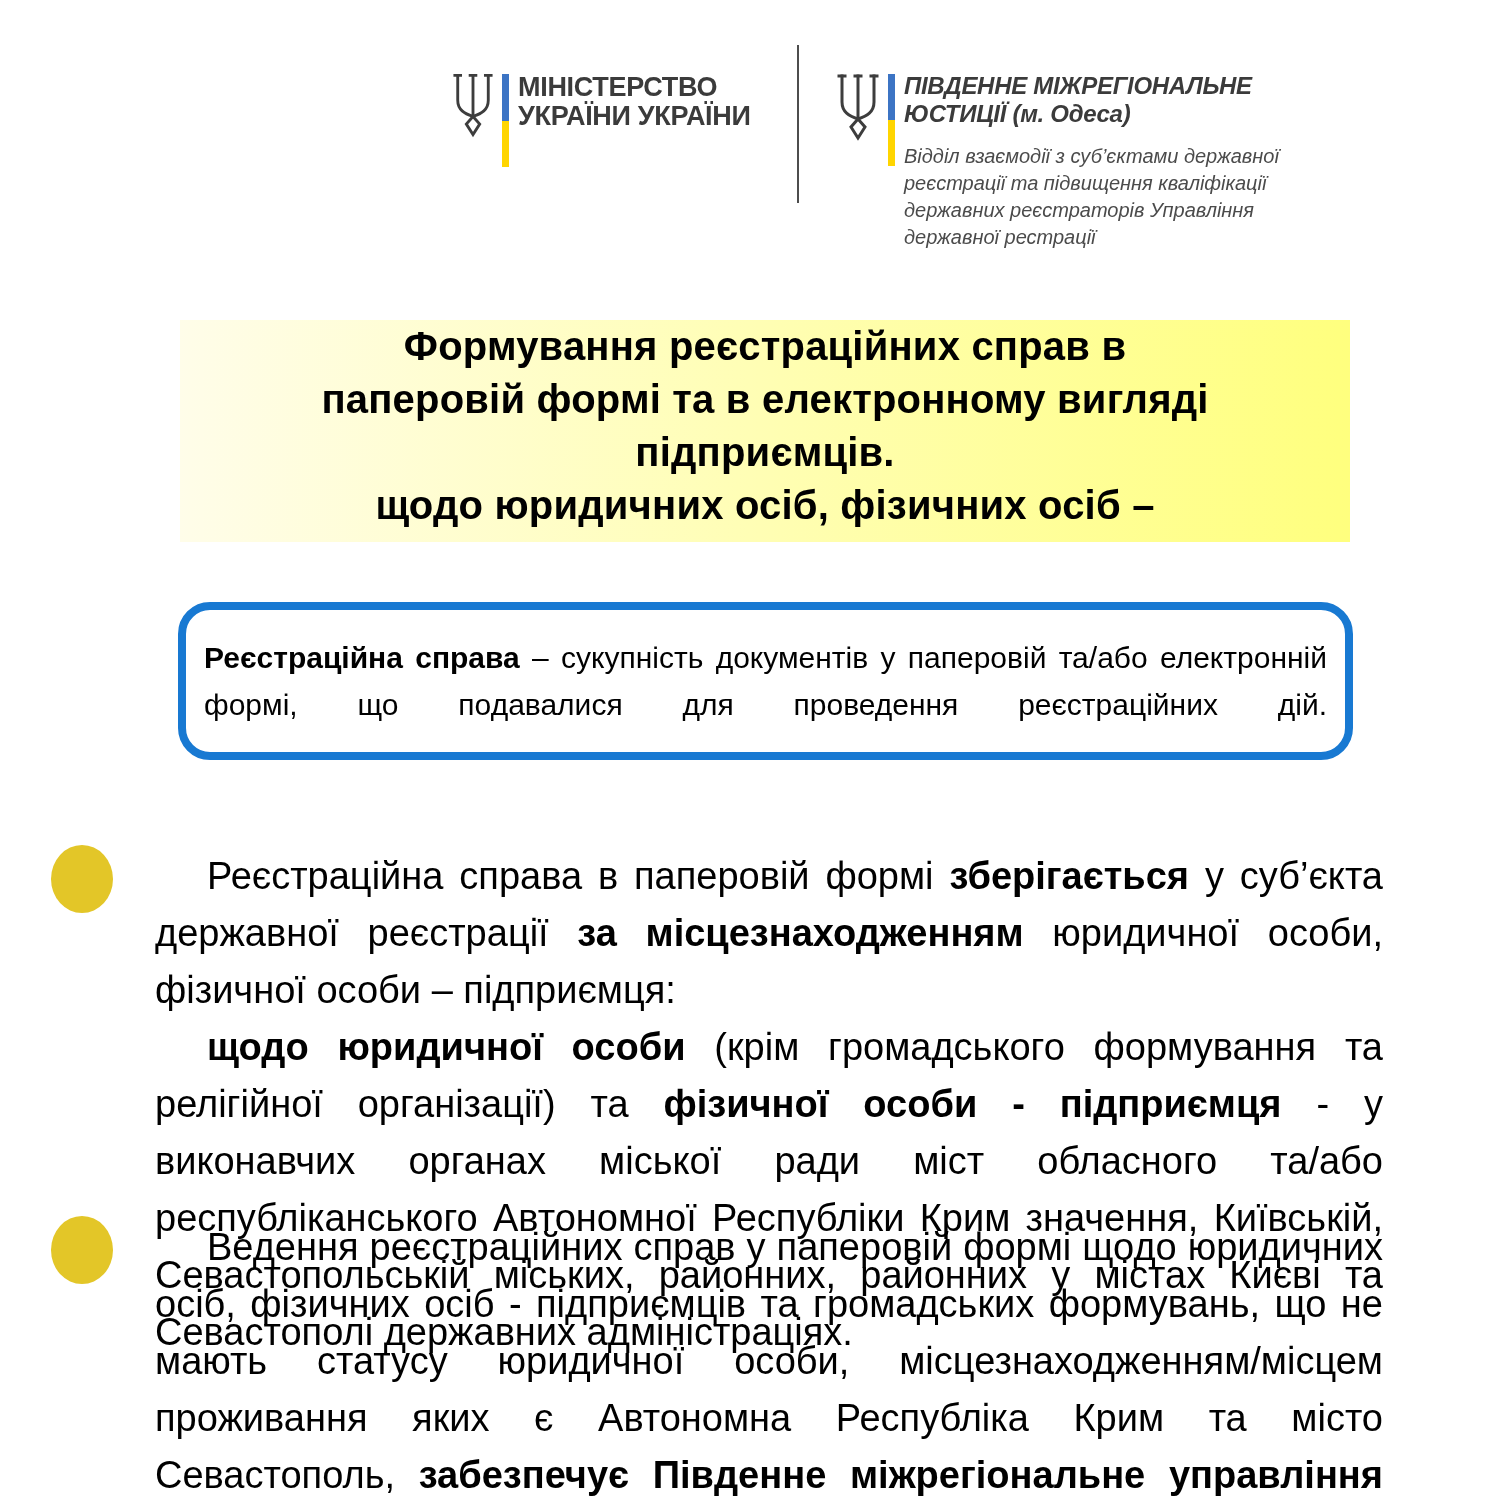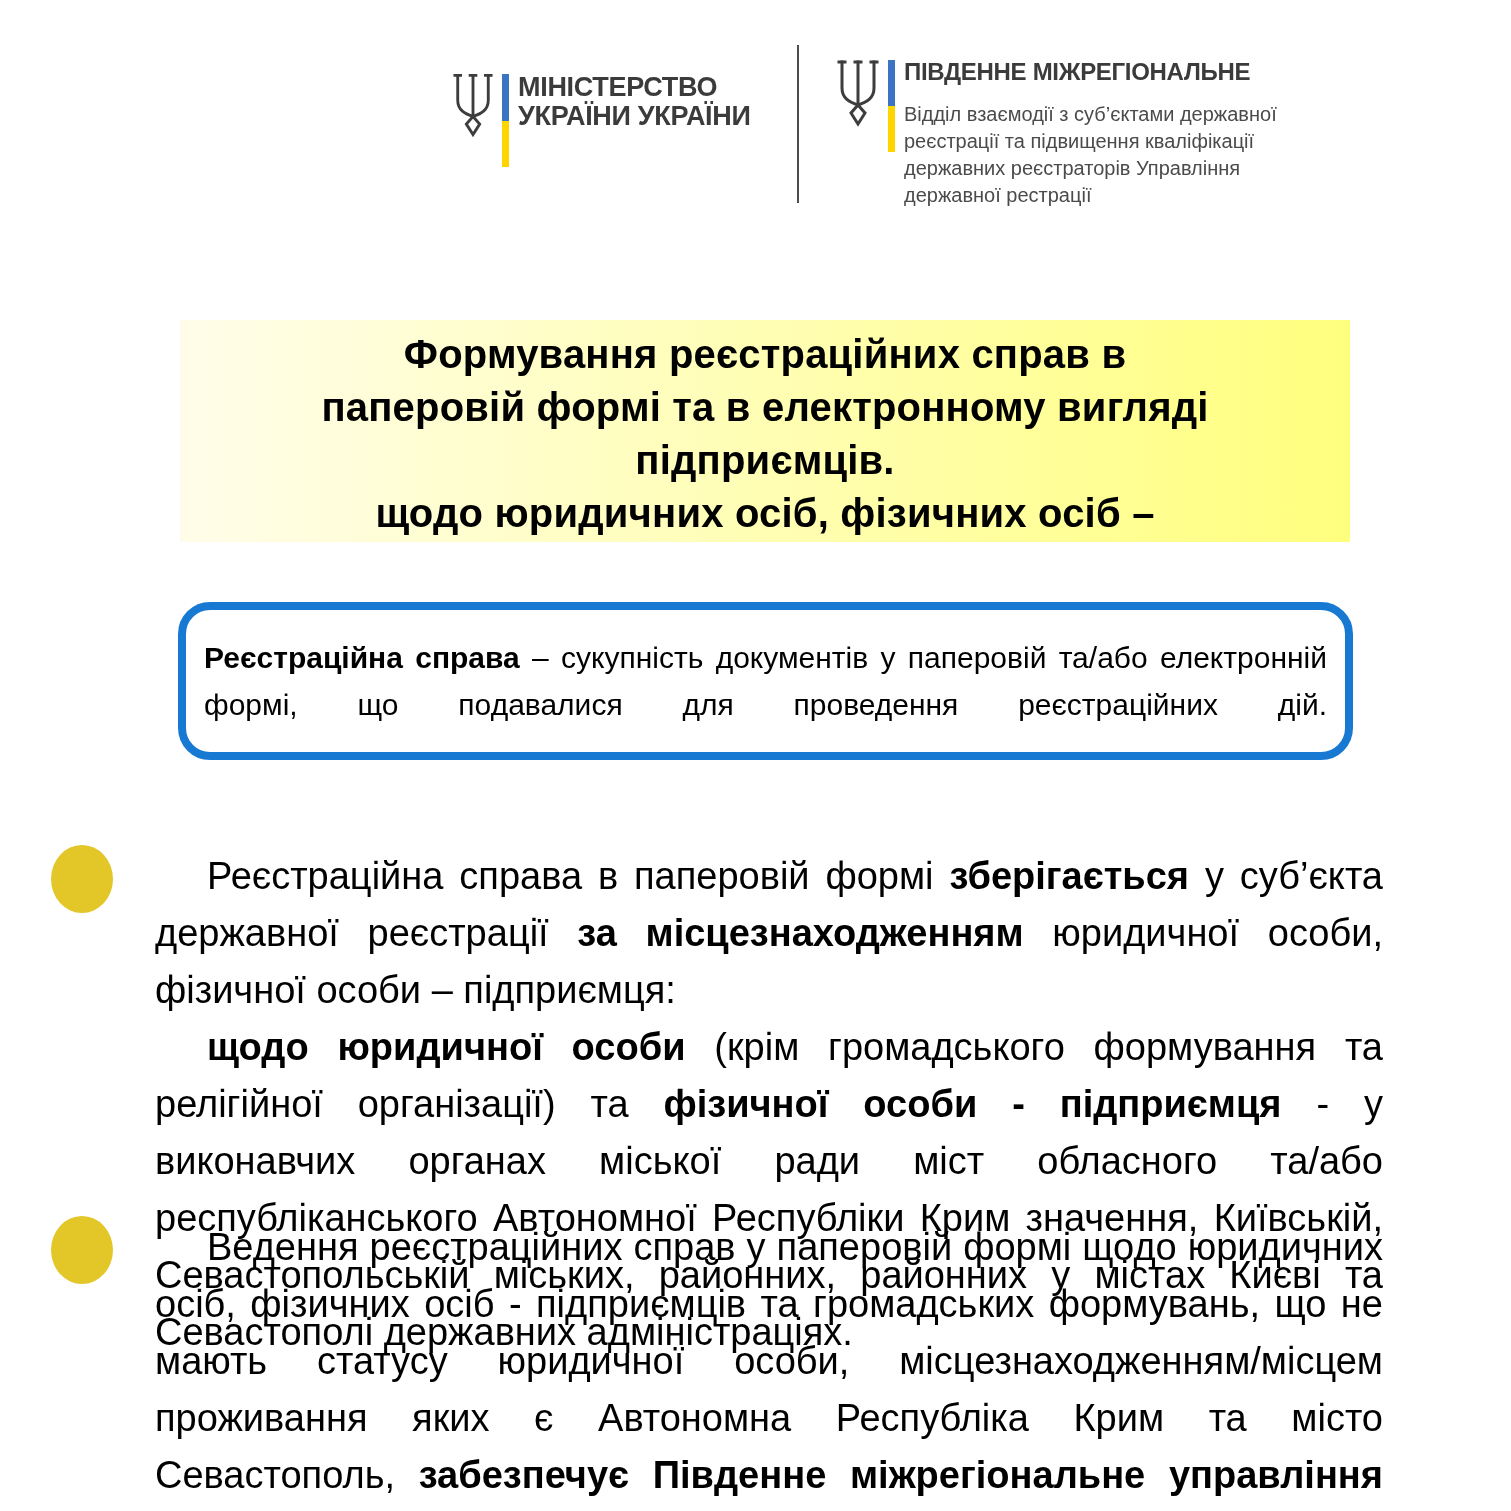--- a/index.html
+++ b/index.html
@@ -7,21 +7,21 @@
     width:1511px; height:1511px;
     background:#ffffff;
     font-family:"Liberation Sans", sans-serif;
     color:#000;
   }
   .page { position:relative; width:1511px; height:1511px; overflow:hidden; }
 
   
   .logo { position:absolute; display:flex; align-items:flex-start; }
   .logo-ministry { left:452px; top:72px; }
-  .logo-regional { left:836px; top:58px; }
+  .logo-regional { left:836px; top:72px;font-style:italic; }
   .trident { flex:0 0 auto; }
   .flagbar {
     width:7px; margin:2px 9px 0 8px; flex:0 0 auto;
     background:linear-gradient(var(--flag-blue,#3c74c4) 0 50%, var(--flag-yellow,#ffd500) 50% 100%);
   }
   .logo-ministry .flagbar { height:93px; }
   .logo-regional .flagbar { height:92px; }
   .logo-name { font-weight:bold; color:#3b3b3b; letter-spacing:-0.3px; }
   .logo-ministry .logo-name { font-size:27px; line-height:29px; padding-top:1px; }
   .logo-regional .logo-name { font-size:24px; line-height:28px; }
@@ -32,21 +32,21 @@
   .header-divider {
     position:absolute; left:797px; top:45px; width:2px; height:158px;
     background:#4d4d4d;
   }
 
   
   .title-banner {
     position:absolute; left:180px; top:320px; width:1170px; height:222px;
     background:linear-gradient(to right, var(--banner-left,#fffde9), var(--banner-right,#ffff7e));
     text-align:center; font-weight:bold; font-size:40px; line-height:53px;
-    padding-top:8px; box-sizing:border-box; letter-spacing:0.2px;
+    box-sizing:border-box; letter-spacing:0.2px;
   }
 
   
   .def-box {
     position:absolute; left:178px; top:602px; width:1175px; height:158px;
     border:8px solid var(--accent-blue,#1879d2); border-radius:32px;
     box-sizing:border-box; display:flex; align-items:center; background:#fff;
   }
   .def-box p {
     margin:8px 18px; font-size:30px; line-height:47px;
@@ -100,20 +100,21 @@
         <path d="M6 3 v26 c0 10 7 14 16 17"></path>
         <path d="M38 3 v26 c0 10 -7 14 -16 17"></path>
         <path d="M22 3 v43"></path>
         <path d="M22 46 l-7 8 7 11 7-11 z"></path>
       </g>
     </svg>
     <div class="flagbar"></div>
     <div>
       <div class="logo-name">
         <div>ПІВДЕННЕ МІЖРЕГІОНАЛЬНЕ</div>
+        <div>ЮСТИЦІЇ (м. Одеса)</div>
       </div>
       <div class="logo-sub">Відділ взаємодії з суб’єктами державної реєстрації та підвищення кваліфікації державних реєстраторів Управління державної рестрації</div>
     </div>
   </div>
 
   <div class="title-banner">
     <div>Формування реєстраційних справ в</div>
     <div>паперовій формі та в електронному вигляді</div>
     <div>підприємців.</div>
     <div>щодо юридичних осіб, фізичних осіб –</div>

